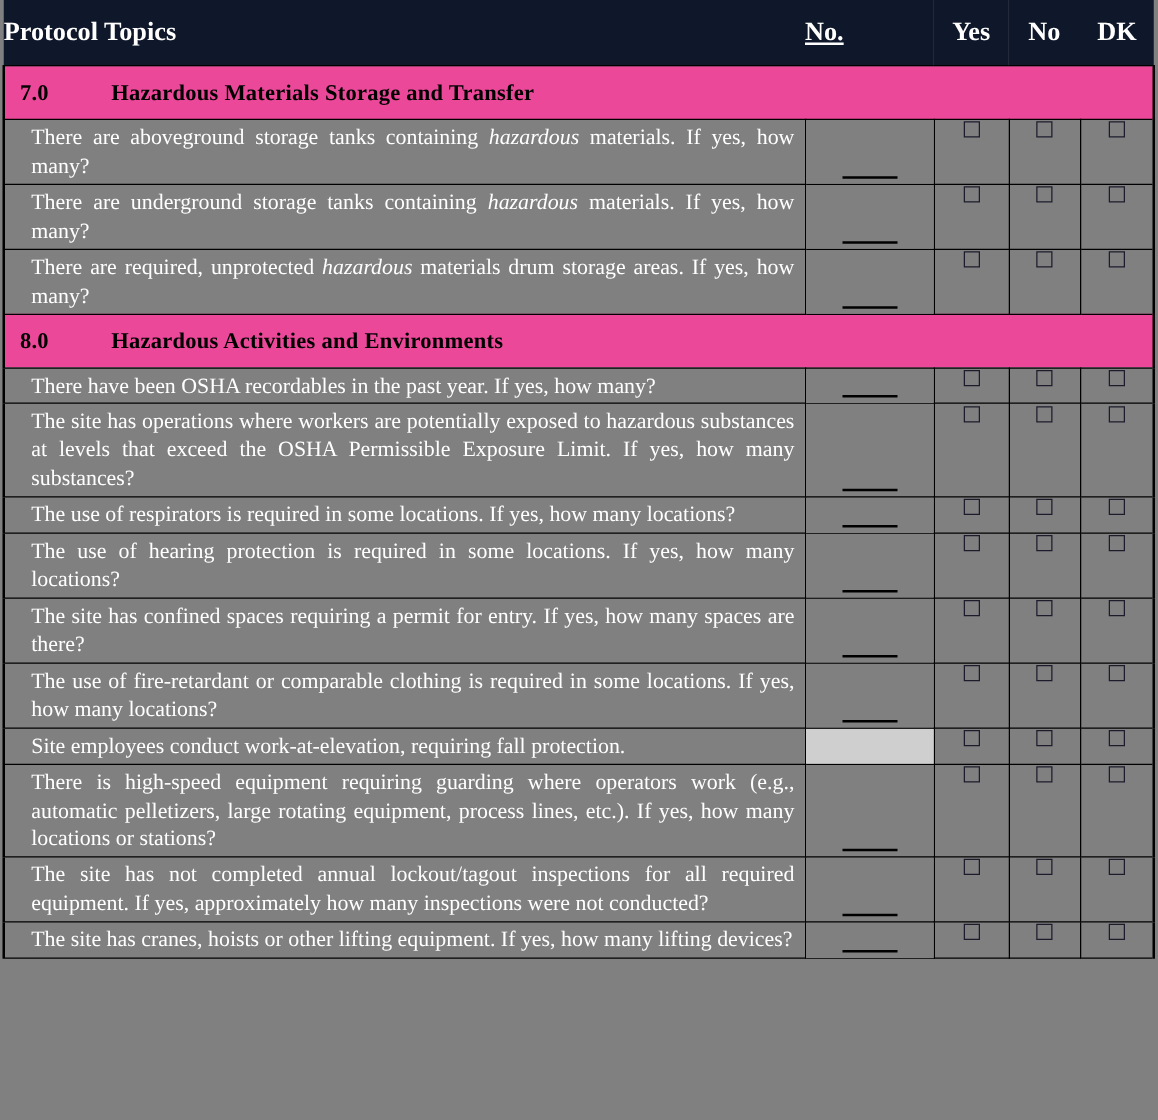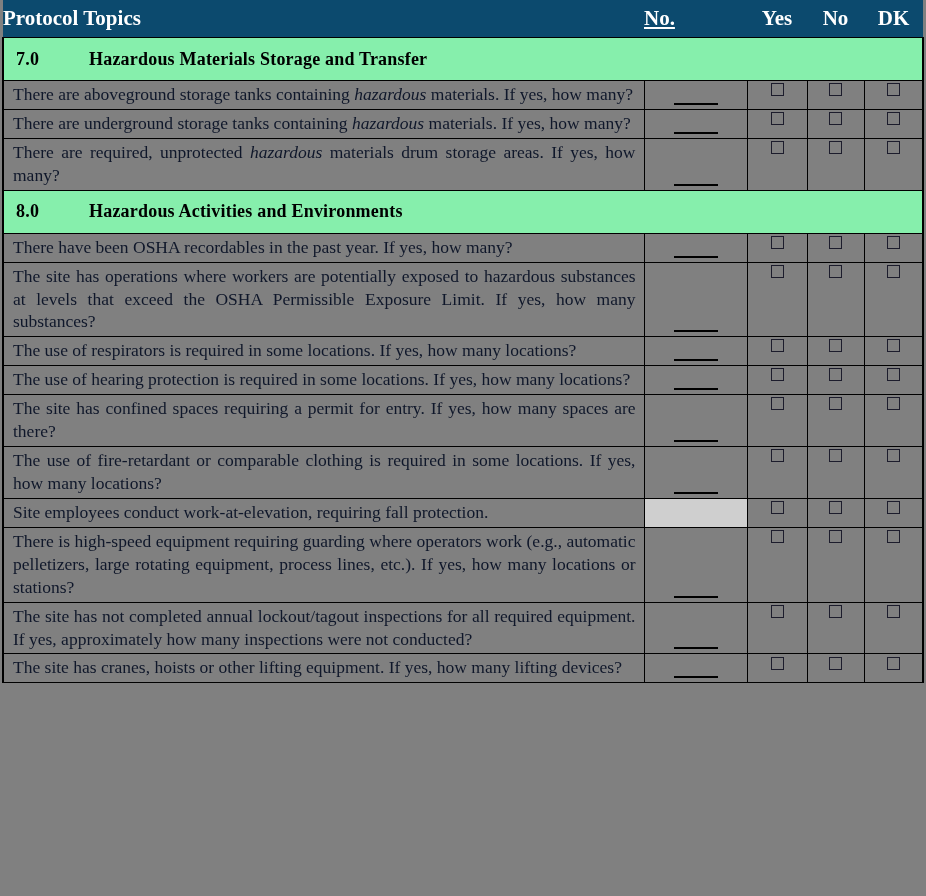--- a/index.html
+++ b/index.html
@@ -31,25 +31,25 @@
   }
 
   table.protocol col.c-topic { width: 641px; }
   table.protocol col.c-no    { width: 103px; }
   table.protocol col.c-yes   { width: 60px;  }
   table.protocol col.c-nono  { width: 57px;  }
   table.protocol col.c-dk    { width: 59px;  }
 
   
   tr.head th {
-    background: #0c4a6e;
+    background: #0f172a;
     color: #ffffff;
     font-weight: bold;
     font-size: 21px;
-    height: 37px;
+    height: 52px;
     padding: 0;
     border: 0;
     vertical-align: middle;
     line-height: 1.1;
   }
   th.h-topic {
     text-align: left;
     padding-left: 12px;
     font-size: 21px;
   }
@@ -58,21 +58,21 @@
     padding-left: 10px;
     border-left: 2px solid #ffffff;
     text-decoration: underline;
   }
   th.h-yes, th.h-nono, th.h-dk {
     border-left: 2px solid #ffffff;
   }
 
   
   tr.section td {
-    background: #86efac;
+    background: #ec4899;
     border: 1px solid #000;
     border-left: 2px solid #000;
     border-right: 2px solid #000;
     height: 42px;
     padding: 0 0 0 12px;
     font-weight: bold;
     font-size: 18px;
     vertical-align: middle;
     letter-spacing: 0.2px;
   }
@@ -83,26 +83,26 @@
 
   
   tr.qrow td {
     border: 1px solid #000;
     background: #808080;
     padding: 0;
     vertical-align: top;
   }
   tr.qrow td.topic {
     border-left: 2px solid #000;
-    padding: 2px 8px 3px 9px;
+    padding: 2px 8px 3px 21px;
     text-align: justify;
     text-justify: inter-word;
     font-size: 17.5px;
     line-height: 1.31;
-    color: #0f172a;
+    color: #ffffff;
   }
   tr.qrow td.topic i { font-style: italic; }
 
   td.nocell {
     position: relative;
   }
   td.nocell.shaded { background: #cfcfcf; }
 
   .blank-line {
     position: absolute;

